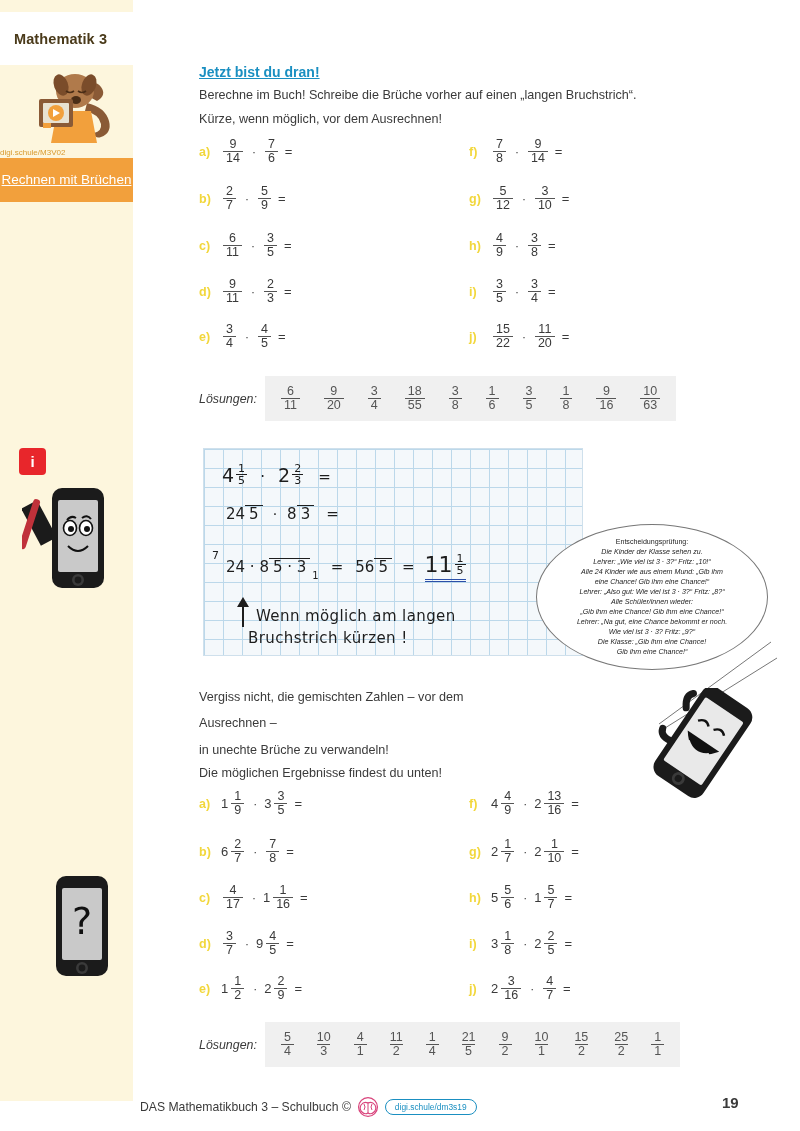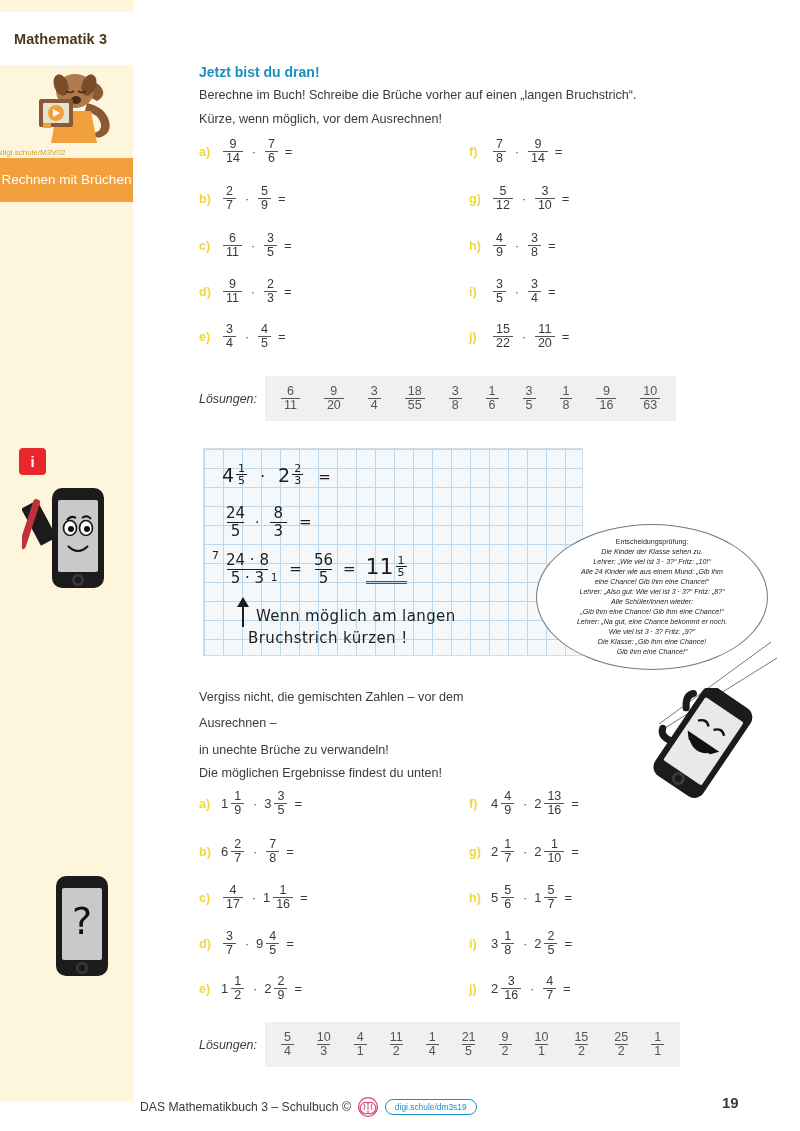--- a/index.html
+++ b/index.html
@@ -34,29 +34,29 @@
     position: absolute; left: 0; top: 148px; width: 133px;
     text-align: left; font-size: 8px; color: #d89a2e;
   }
   #topic-band {
     position: absolute; left: 0; top: 158px;
     width: 133px; height: 44px;
     background: #f2a03c;
     display: flex; align-items: center; justify-content: center;
   }
   #topic-band .topic {
-    font-size: 13.5px; color: #ffffff; text-align: center; line-height: 1.25;
+    font-size: 13.5px; color: #ffffff; text-align: center; line-height: 1.25; text-decoration: underline;
   }
 
   
   #main { position: absolute; left: 133px; top: 0; width: 667px; height: 1101px; }
 
   .h-blue {
     position: absolute; left: 66px; top: 64px;
-    font-size: 14px; font-weight: bold; color: #1a8fc1;
+    font-size: 14px; font-weight: bold; color: #1a8fc1; text-decoration: underline;
   }
   .intro1 { position: absolute; left: 66px; top: 88px; font-size: 12.6px; color: #3a3a3a; }
   .intro2 { position: absolute; left: 66px; top: 112px; font-size: 12.6px; color: #3a3a3a; }
 
   
   .ex-block { position: absolute; left: 66px; width: 580px; }
   .ex-row { position: absolute; display: flex; align-items: center; }
   .ex-label {
     width: 22px; font-size: 12.5px; font-weight: bold; color: #f2d73c;
     flex: none;
@@ -101,21 +101,21 @@
   }
   .hw {
     position: absolute; font-family: "DejaVu Sans", sans-serif;
     color: #1d1d1d; white-space: nowrap;
   }
   .hw-frac { display: inline-flex; flex-direction: column; align-items: center; line-height: 1; }
   .hw-frac .n { font-size: 11px; }
   .hw-frac .d { font-size: 11px; border-top: 1.4px solid #1d1d1d; padding: 0 2px; }
   .hw-mixed { display: inline-flex; align-items: center; }
   .hw-mixed .w { font-size: 19px; margin-right: 2px; }
-  .hw-big-frac { display: inline-flex; flex-direction: column; align-items: center; line-height: 1.1; }
+  .hw-big-frac { display: inline-flex; flex-direction: row; align-items: center; line-height: 1.1; }
   .hw-big-frac .n { font-size: 15px; }
   .hw-big-frac .d { font-size: 15px; border-top: 1.5px solid #1d1d1d; padding: 0 4px; }
   .hw-text { font-size: 15px; letter-spacing: .4px; }
 
   
   #bubble {
     position: absolute; left: 536px; top: 524px;
     width: 232px; height: 146px;
     background: #ffffff; border: 1px solid #777; border-radius: 50%;
     display: flex; align-items: center; justify-content: center;

